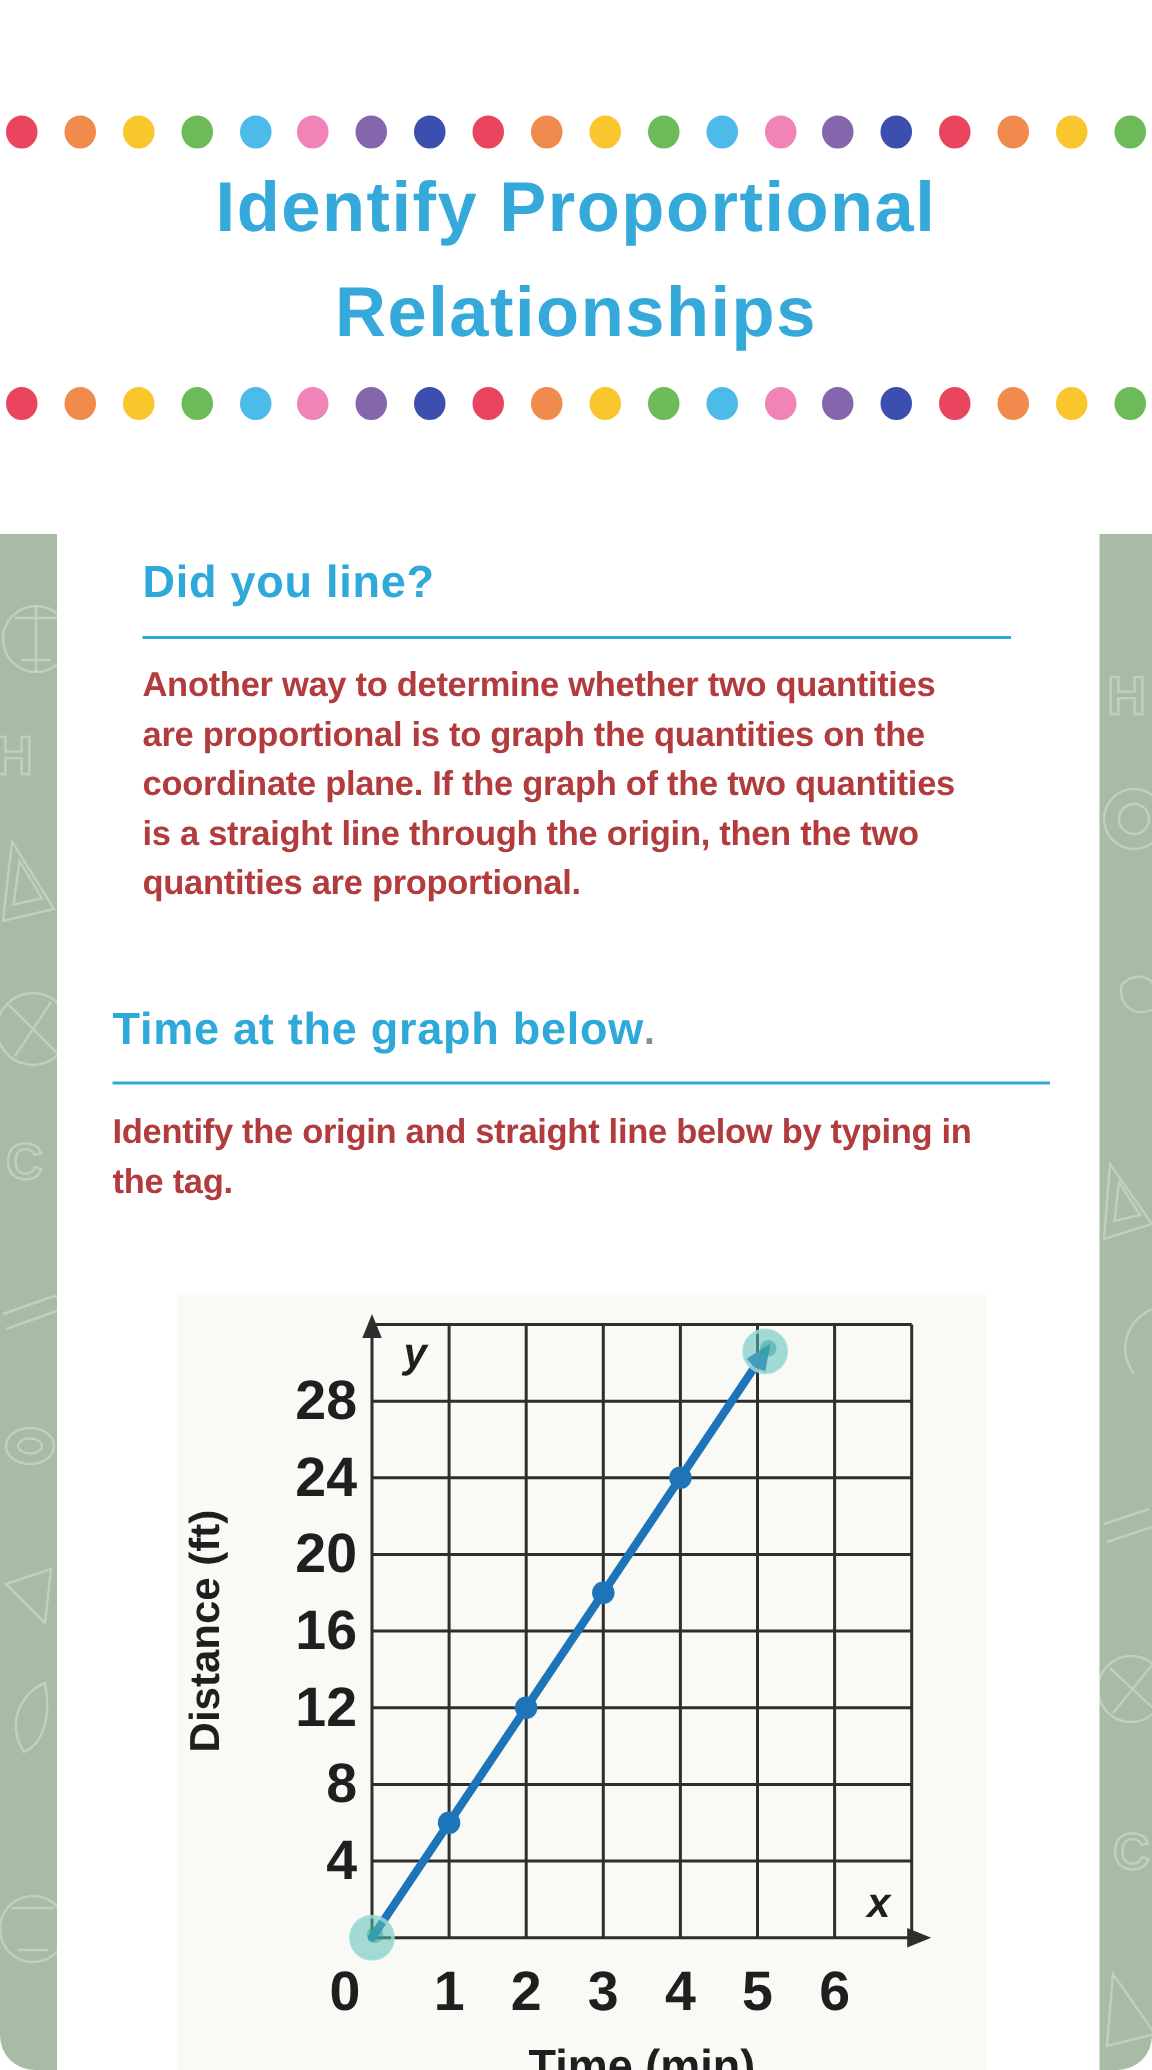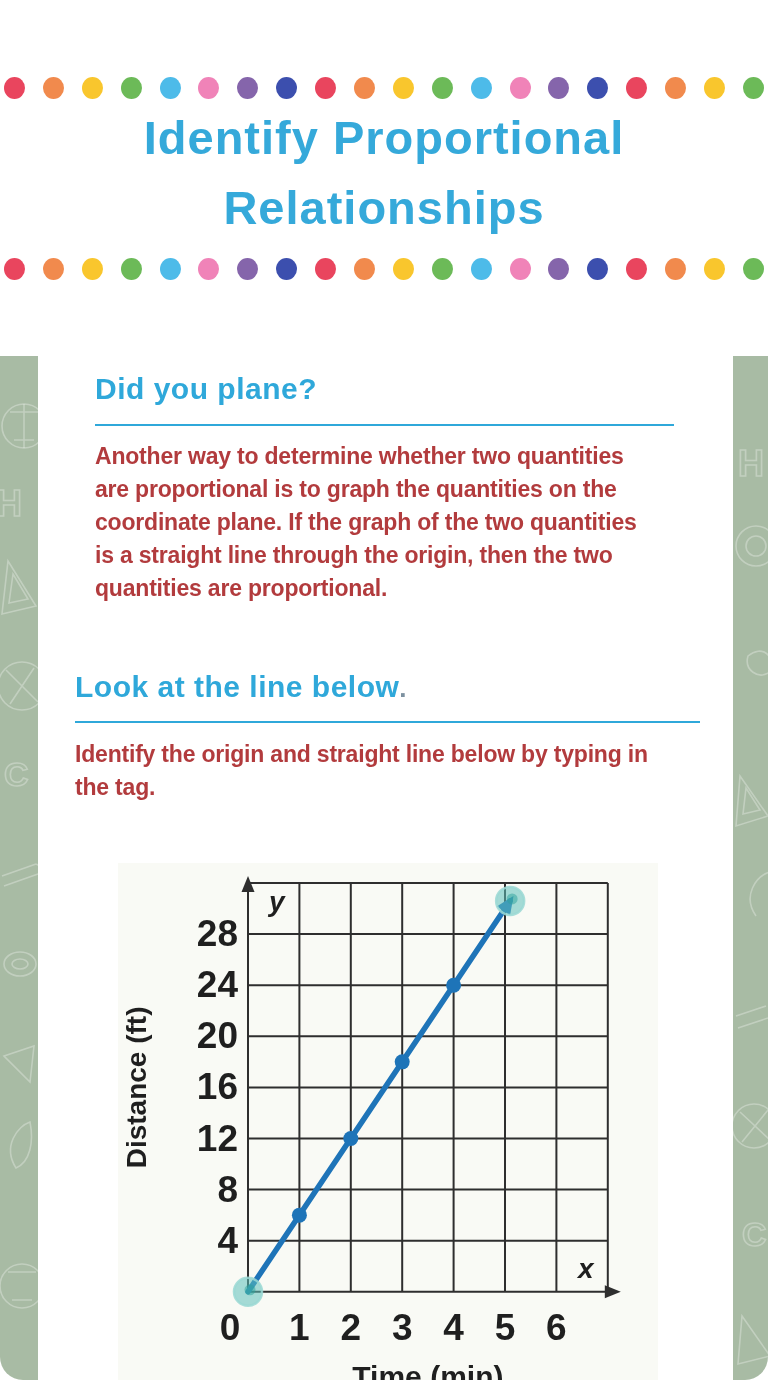--- a/index.html
+++ b/index.html
@@ -122,31 +122,31 @@
       <circle cx="754" cy="770" r="22"></circle>
         <path d="M740,756 L770,784 M742,786 L768,754"></path>
       <text x="742" y="890" font-size="34" font-weight="bold" fill="none" stroke="rgba(255,255,255,0.30)">C</text>
       <path d="M742,960 L770,1000 L738,1008 Z"></path>
     </svg>
   </div>
 
   <main class="card">
 
     <section>
-      <h2 class="h-blue s1-head">Did you plane?</h2>
+      <h2 class="h-blue s1-head">Did you line?</h2>
       <div class="rule s1-rule"></div>
       <p class="body-red s1-body">Another way to determine whether two quantities
 are proportional is to graph the quantities on the
 coordinate plane.  If the graph of the two quantities
 is a straight line through the origin, then the two
 quantities are proportional.</p>
     </section>
 
     <section>
-      <h2 class="h-blue s2-head"><span>Look at the line below</span><span class="period">.</span></h2>
+      <h2 class="h-blue s2-head"><span>Time at the graph below</span><span class="period">.</span></h2>
       <div class="rule s2-rule"></div>
       <p class="body-red s2-body">Identify the origin and straight line below by typing in
 the tag.</p>
       <div class="graph-wrap">
         <svg id="chart" width="540" height="540" viewBox="0 0 540 540">
             <rect x="0" y="0" width="540" height="540" fill="#f9faf5"></rect>
             <line x1="130" y1="20" x2="130" y2="428.8" stroke="#2e2e2e" stroke-width="2"></line>
             <line x1="181.4" y1="20" x2="181.4" y2="428.8" stroke="#2e2e2e" stroke-width="2"></line>
             <line x1="232.8" y1="20" x2="232.8" y2="428.8" stroke="#2e2e2e" stroke-width="2"></line>
             <line x1="284.2" y1="20" x2="284.2" y2="428.8" stroke="#2e2e2e" stroke-width="2"></line>

